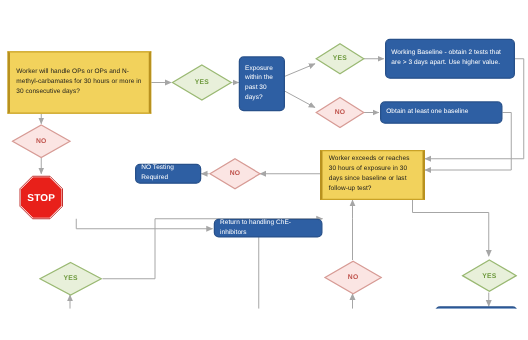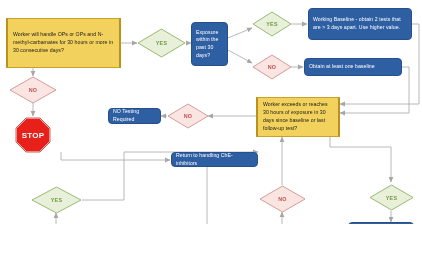--- a/index.html
+++ b/index.html
@@ -7,20 +7,21 @@
     padding: 0;
     background: #ffffff;
   }
   #canvas {
     position: relative;
     width: 422px;
     height: 224px;
     background: #ffffff;
     overflow: hidden;
     font-family: "Liberation Sans", sans-serif;
+    margin-top: 23px;
   }
   #edges {
     position: absolute;
     left: 0;
     top: 0;
     width: 422px;
     height: 272px;
   }
   .node {
     position: absolute;

